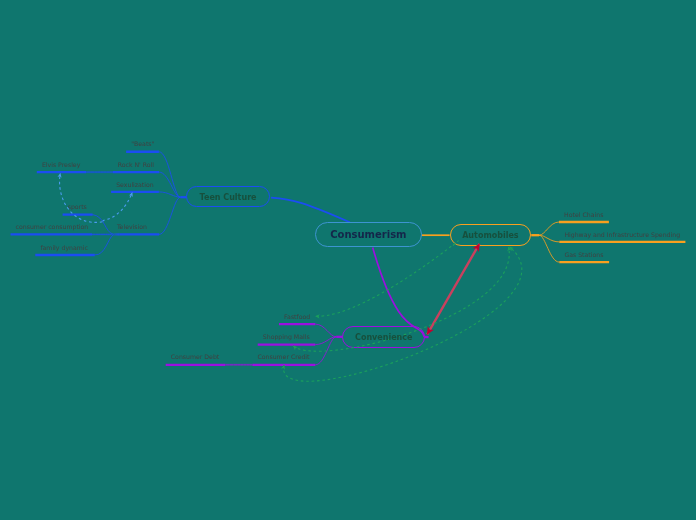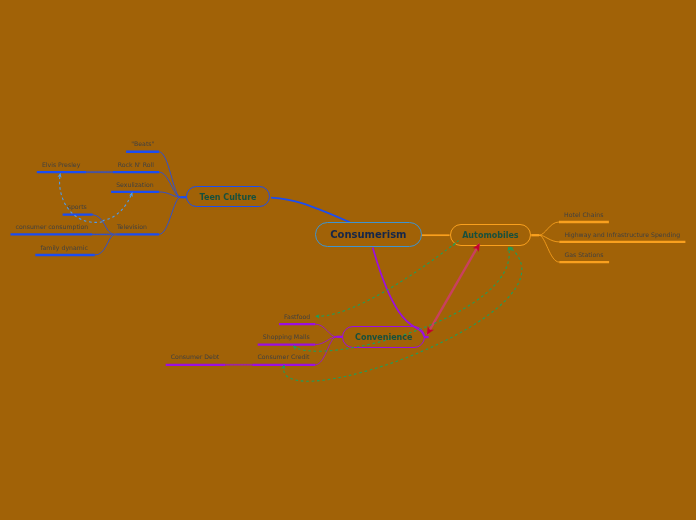--- a/index.html
+++ b/index.html
@@ -1,17 +1,17 @@
 <!DOCTYPE html>
 <html><head>
 <meta charset="utf-8">
 <style>
   html,body{margin:0;padding:0;background:#ffffff;width:696px;height:520px;overflow:hidden;}
   body{font-family:"DejaVu Sans",sans-serif;}
-  #canvas{position:relative;width:696px;height:520px;background:#a16207;}
+  #canvas{position:relative;width:696px;height:520px;background:#0f766e;}
   #wires,#rels,#labels{position:absolute;left:0;top:0;width:696px;height:520px;}
   #rels{z-index:5;}
   #labels{z-index:9;}
   #wires text{font-family:"DejaVu Sans",sans-serif;font-size:6.2px;fill:#414141;}
   #labels text{font-family:"DejaVu Sans",sans-serif;font-weight:bold;text-anchor:middle;}
   .node{position:absolute;box-sizing:border-box;border-radius:999px;background:transparent;z-index:2;}
 </style>
 </head>
 <body>
 

